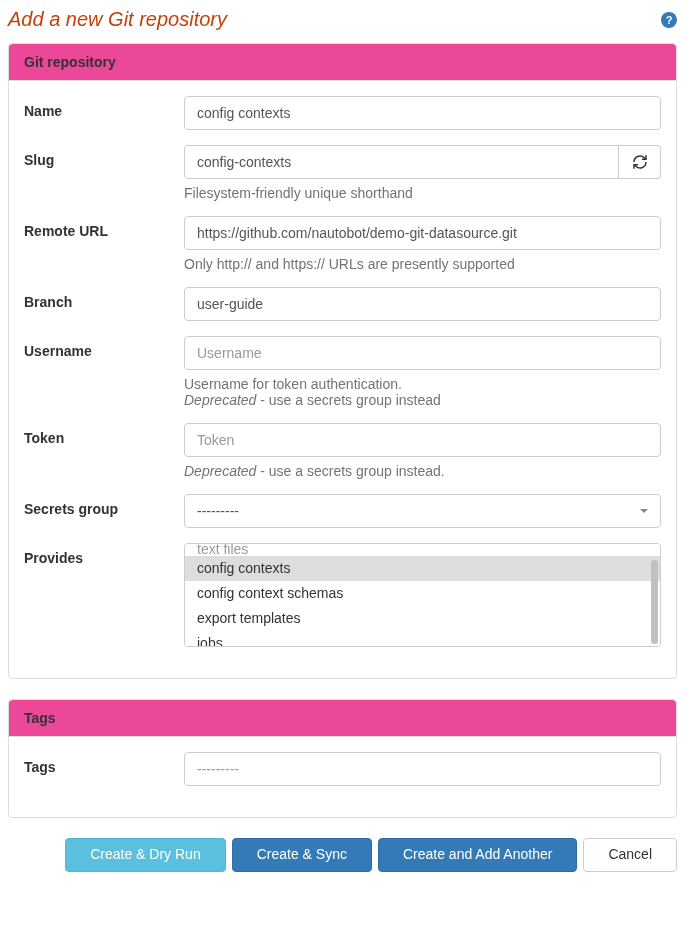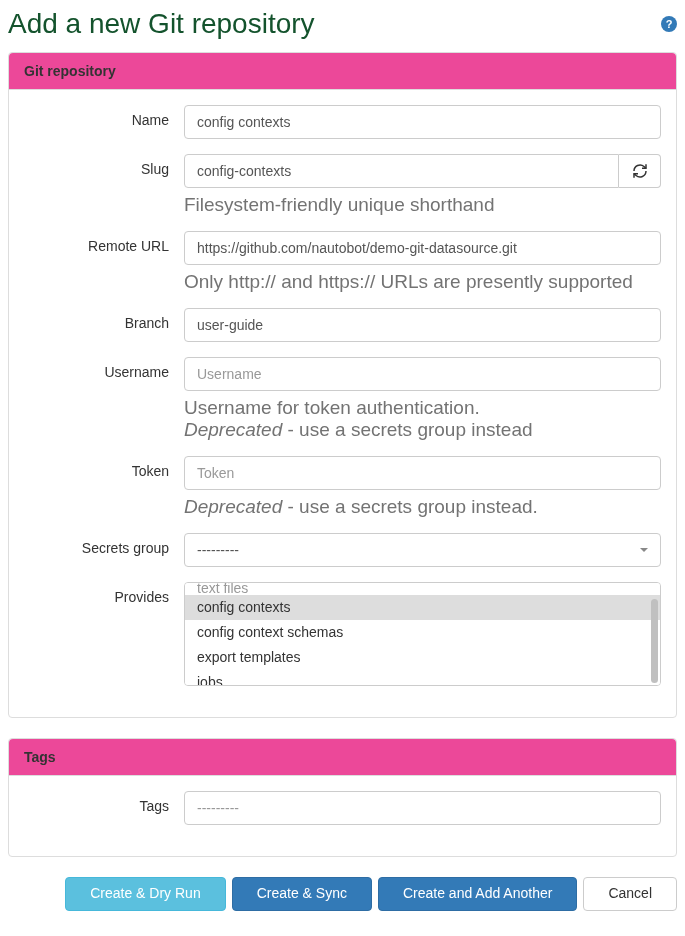--- a/index.html
+++ b/index.html
@@ -14,23 +14,24 @@
       background: #fff;
       padding: 8px;
     }
     .page-header {
       display: flex;
       justify-content: space-between;
       align-items: center;
       padding: 0 0 12px 0;
     }
     .page-title {
-      font-size: 28px;
+      font-size: 20px;
       font-weight: 500;
-      color: #14532d;
+      color: #c2410c;
+      font-style: italic;
     }
     .help-icon {
       width: 16px;
       height: 16px;
       border-radius: 50%;
       background: #337ab7;
       color: #fff;
       display: flex;
       align-items: center;
       justify-content: center;
@@ -55,24 +56,24 @@
     }
     .form-group {
       display: flex;
       margin-bottom: 15px;
     }
     .form-group:last-child {
       margin-bottom: 16px;
     }
     .form-label {
       width: 160px;
-      text-align: right;
+      text-align: left;
       padding-right: 15px;
       padding-top: 7px;
-      font-weight: normal;
+      font-weight: bold;
     }
     .form-control-wrapper {
       flex: 1;
     }
     .form-control {
       width: 100%;
       height: 34px;
       padding: 6px 12px;
       font-size: 14px;
       line-height: 1.4;
@@ -106,21 +107,21 @@
       justify-content: center;
       cursor: pointer;
     }
     .refresh-icon {
       width: 16px;
       height: 16px;
     }
     .help-text {
       margin-top: 6px;
       color: #737373;
-      font-size: 19px;
+      font-size: 14px;
     }
     .help-text em {
       font-style: italic;
     }
     .select-control {
       width: 100%;
       height: 34px;
       padding: 6px 12px;
       font-size: 14px;
       color: #555;

